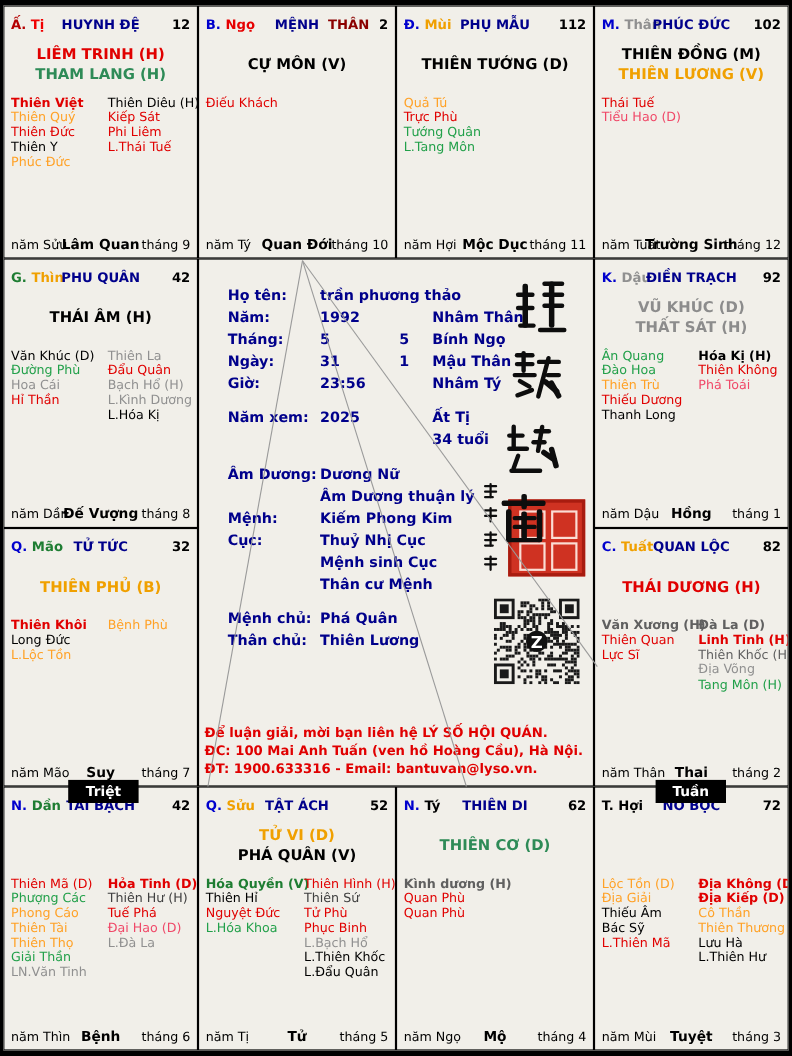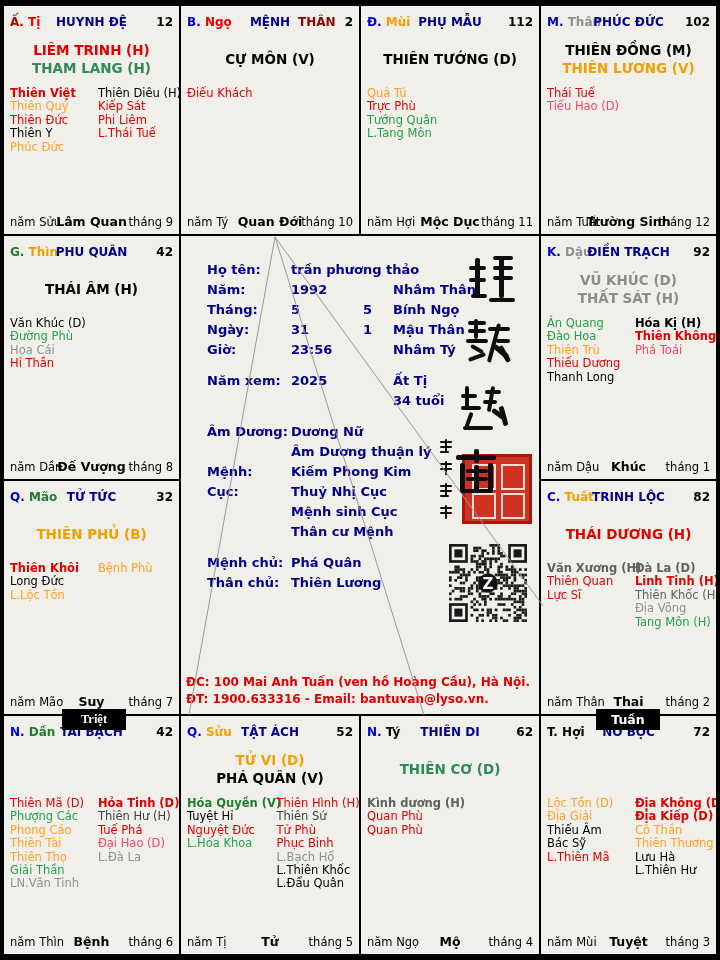--- a/index.html
+++ b/index.html
@@ -34,21 +34,21 @@
   .seal{position:absolute;left:281px;top:218px;width:70px;height:70px;background:#cf3222;
         border:3px solid #a81c10;box-sizing:border-box;}
   .sg{position:absolute;border:2px solid rgba(255,240,232,.9);}
   .sidechars{position:absolute;left:259px;top:203px;display:flex;flex-direction:column;gap:7px;}
   .mini{position:relative;width:13px;height:15px;}
   .qr{position:absolute;left:268px;top:308px;}
   .lines{position:absolute;left:0;top:0;pointer-events:none;z-index:4;}
   .badge{position:absolute;z-index:6;background:#000;color:#fff;font-weight:bold;font-size:12.5px;
          height:21px;line-height:21px;text-align:center;width:64px;
          font-family:"DejaVu Sans","Liberation Sans",sans-serif;}
-  .badge.triet{left:59px;top:704px;font-family:Liberation Serif, serif;}
+  .badge.triet{left:59px;top:704px;}
   .badge.tuan{left:593px;top:704px;}
 </style>
 </head>
 <body>
 
 <div class="stage">
   <div class="grid">
     <div class="palace" style="grid-area:1/1">
   <div class="ph">
     <span class="cc"><span style="color:#b40000">Ấ.</span> <span style="color:#f00000">Tị</span></span>
@@ -165,20 +165,27 @@
   <div class="mains">
           <div style="color:#000000">THÁI ÂM (H)</div>
         </div>
   <div class="stars">
     <div class="col l">
             <div style="color:#000000;font-weight:normal">Văn Khúc (D)</div>
             <div style="color:#22a04a">Đường Phù</div>
             <div style="color:#909090">Hoa Cái</div>
             <div style="color:#e00000">Hỉ Thần</div>
           </div>
+    <div class="col r">
+            <div style="color:#909090">Thiên La</div>
+            <div style="color:#e00000">Đẩu Quân</div>
+            <div style="color:#909090">Bạch Hổ (H)</div>
+            <div style="color:#909090">L.Kình Dương</div>
+            <div style="color:#000000">L.Hóa Kị</div>
+          </div>
   </div>
   <div class="pfoot">
     <span class="nam">năm Dần</span>
     <span class="van">Đế Vượng</span>
     <span class="thang">tháng 8</span>
   </div>
       </div>
     <div class="palace" style="grid-area:2/4">
   <div class="ph">
     <span class="cc"><span style="color:#0000cd">K.</span> <span style="color:#909090">Dậu</span></span>
@@ -194,27 +201,27 @@
   <div class="stars">
     <div class="col l">
             <div style="color:#22a04a">Ân Quang</div>
             <div style="color:#22a04a">Đào Hoa</div>
             <div style="color:#ffa126">Thiên Trù</div>
             <div style="color:#e00000">Thiếu Dương</div>
             <div style="color:#000000">Thanh Long</div>
           </div>
     <div class="col r">
             <div style="color:#000000;font-weight:bold">Hóa Kị (H)</div>
-            <div style="color:#e00000;font-weight:bold">Thiên Không</div>
+            <div style="color:#e00000;font-weight:normal">Thiên Không</div>
             <div style="color:#f04868">Phá Toái</div>
           </div>
   </div>
   <div class="pfoot">
     <span class="nam">năm Dậu</span>
-    <span class="van">Khúc</span>
+    <span class="van">Hồng</span>
     <span class="thang">tháng 1</span>
   </div>
       </div>
     <div class="palace" style="grid-area:3/1">
   <div class="ph">
     <span class="cc"><span style="color:#0000cd">Q.</span> <span style="color:#1e7d32">Mão</span></span>
     <span class="pn">TỬ TỨC</span>
     <span class="pr">
             <span style="color:#000">32</span>
           </span>
@@ -234,21 +241,21 @@
   </div>
   <div class="pfoot">
     <span class="nam">năm Mão</span>
     <span class="van">Suy</span>
     <span class="thang">tháng 7</span>
   </div>
       </div>
     <div class="palace" style="grid-area:3/4">
   <div class="ph">
     <span class="cc"><span style="color:#0000cd">C.</span> <span style="color:#f0a000">Tuất</span></span>
-    <span class="pn">TRINH LỘC</span>
+    <span class="pn">QUAN LỘC</span>
     <span class="pr">
             <span style="color:#000">82</span>
           </span>
   </div>
   <div class="mains">
           <div style="color:#e00000">THÁI DƯƠNG (H)</div>
         </div>
   <div class="stars">
     <div class="col l">
             <div style="color:#606060;font-weight:bold">Văn Xương (H)</div>
@@ -310,21 +317,21 @@
             <span style="color:#000">52</span>
           </span>
   </div>
   <div class="mains">
           <div style="color:#f0a000">TỬ VI (D)</div>
           <div style="color:#000000">PHÁ QUÂN (V)</div>
         </div>
   <div class="stars">
     <div class="col l">
             <div style="color:#1e7d32;font-weight:bold">Hóa Quyền (V)</div>
-            <div style="color:#000000">Tuyệt Hỉ</div>
+            <div style="color:#000000">Thiên Hỉ</div>
             <div style="color:#e00000">Nguyệt Đức</div>
             <div style="color:#22a04a">L.Hóa Khoa</div>
           </div>
     <div class="col r">
             <div style="color:#e00000">Thiên Hình (H)</div>
             <div style="color:#404040">Thiên Sứ</div>
             <div style="color:#e00000">Tử Phù</div>
             <div style="color:#e00000">Phục Binh</div>
             <div style="color:#909090">L.Bạch Hổ</div>
             <div style="color:#000000">L.Thiên Khốc</div>
@@ -847,20 +854,21 @@
           <rect x="22" y="0" width="7" height="7" fill="#1a1a1a"></rect>
           <rect x="23" y="1" width="5" height="5" fill="#f1efe9"></rect>
           <rect x="24" y="2" width="3" height="3" fill="#1a1a1a"></rect>
           <rect x="0" y="22" width="7" height="7" fill="#1a1a1a"></rect>
           <rect x="1" y="23" width="5" height="5" fill="#f1efe9"></rect>
           <rect x="2" y="24" width="3" height="3" fill="#1a1a1a"></rect>
           <circle cx="14.5" cy="14.5" r="3.6" fill="#111"></circle>
           <text x="14.5" y="16.6" text-anchor="middle" font-size="5.6" font-weight="bold" fill="#fff" font-family="DejaVu Sans, Liberation Sans, sans-serif">Z</text>
         </svg>
       <div class="contact">
+        <div>Để luận giải, mời bạn liên hệ LÝ SỐ HỘI QUÁN.</div>
         <div>ĐC: 100 Mai Anh Tuấn (ven hồ Hoàng Cầu), Hà Nội.</div>
         <div>ĐT: 1900.633316 - Email: bantuvan@lyso.vn.</div>
       </div>
     </div>
   </div>
 
   <svg class="lines" width="720" height="960" viewBox="0 0 720 960">
     <line x1="272" y1="232" x2="186" y2="710" stroke="#9a9a9a" stroke-width="1"></line>
     <line x1="272" y1="232" x2="421" y2="710" stroke="#9a9a9a" stroke-width="1"></line>
     <line x1="272" y1="232" x2="540" y2="601" stroke="#9a9a9a" stroke-width="1"></line>

